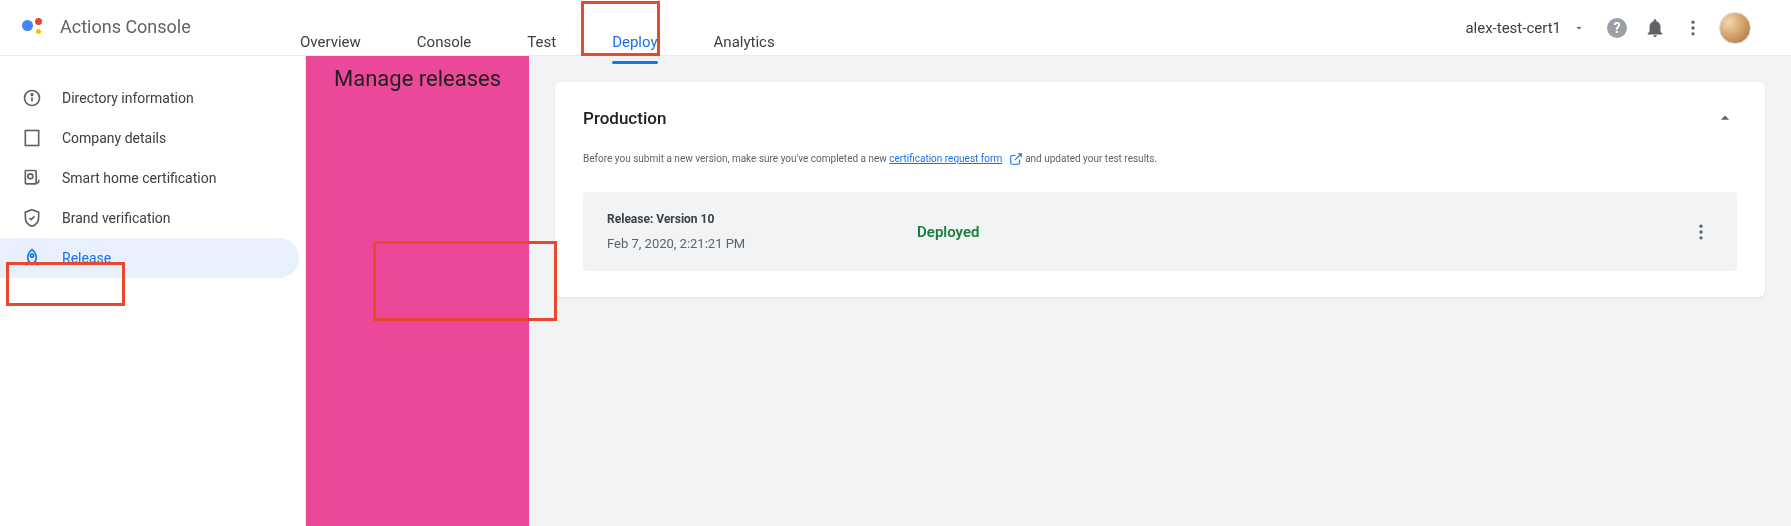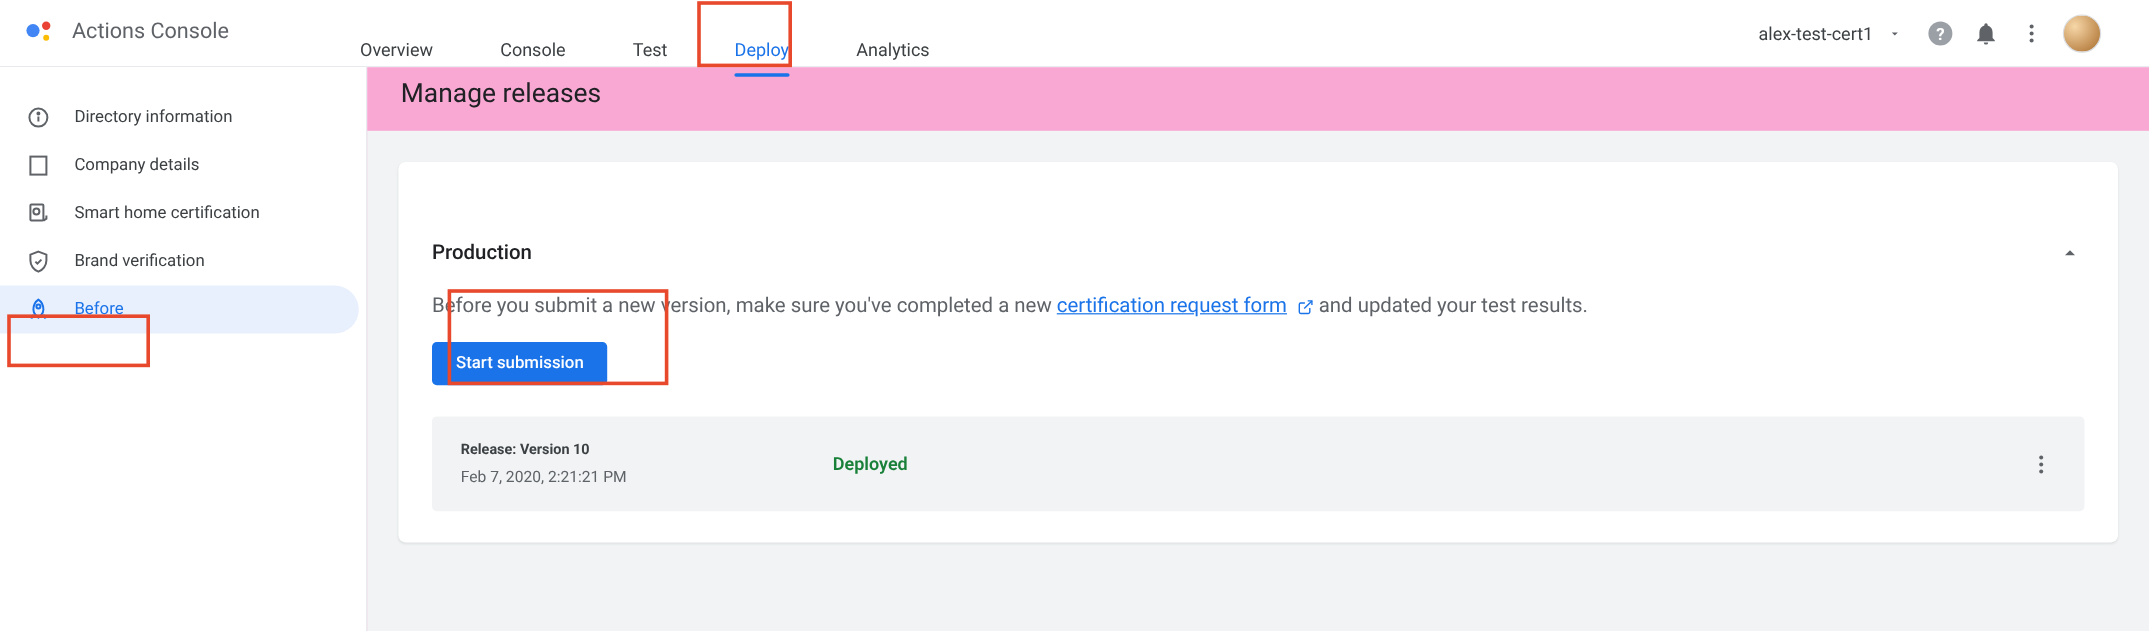--- a/index.html
+++ b/index.html
@@ -28,29 +28,29 @@
     .body { display:flex; height: calc(100% - 56px); }
 
     
     .sidebar { width: 306px; border-right:1px solid #e8eaed; padding-top: 22px; background:#fff; }
     .side-item { display:flex; align-items:center; gap: 20px; padding: 10px 22px; font-size:14px; color:#3c4043; cursor:pointer; border-top-right-radius: 24px; border-bottom-right-radius:24px; margin-right:6px; }
     .side-item.active { background:#e8f0fe; color:#1a73e8; border-top-right-radius: 24px; border-bottom-right-radius:24px; }
     .side-icon { width:20px; height:20px; display:flex; align-items:center; justify-content:center; color:#5f6368; flex:0 0 20px; }
     .side-item.active .side-icon { color:#1a73e8; }
 
     
-    .main { flex:1; background:#f9a8d4; display:flex; flex-direction:column; }
+    .main { flex:1; background:#ec4899; display:flex; }
     .main-head { padding: 10px 28px 18px; font-size:22px; color:#202124; }
     .main-body { background:#f1f3f4; flex:1; padding: 26px; }
 
     .panel { background:#fff; border-radius: 6px; padding: 24px 28px 26px; box-shadow: 0 1px 2px rgba(60,64,67,.1); }
-    .panel-head { display:flex; align-items:center; justify-content:space-between;margin-top:40px; }
+    .panel-head { display:flex; align-items:center; justify-content:space-between; }
     .panel-title { font-size:17px; font-weight:500; }
 
-    .panel-desc { margin-top: 22px; font-size:17px; color:#5f6368; }
+    .panel-desc { margin-top: 22px; font-size:10px; color:#5f6368; }
     .panel-desc a { color:#1a73e8; text-decoration: underline; }
     .ext-link-icon { display:inline-flex; vertical-align:middle; margin-left:4px; color:#1a73e8; }
 
     .primary-btn { margin-top: 20px; background:#1a73e8; color:#fff; border:none; border-radius:4px; padding: 10px 20px; font-size:14px; font-weight:500; cursor:pointer; }
 
     .release-card { margin-top: 26px; background:#f1f3f4; border-radius:4px; padding: 20px 24px; display:flex; align-items:center; }
     .release-left { width: 310px; }
     .release-title { font-size:12px; font-weight:700; color:#3c4043; }
     .release-ts { font-size:13px; color:#5f6368; margin-top:10px; }
     .release-status { font-size:15px; font-weight:600; color:#188038; }
@@ -172,21 +172,21 @@
     </div>
 
     <div class="side-item active">
       <span class="side-icon">
         <svg width="20" height="20" viewBox="0 0 24 24" fill="none" stroke="#1a73e8" stroke-width="2">
             <path d="M12 2c3 2 5 6 5 10 0 2-1 4-2 5l-3 3-3-3c-1-1-2-3-2-5 0-4 2-8 5-10z"></path>
             <circle cx="12" cy="9" r="2"></circle>
             <path d="M7 17l-2 4M17 17l2 4"></path>
           </svg>
       </span>
-      <span>Before</span>
+      <span>Release</span>
     </div>
 
   </div>
 
   <div class="main">
     <div class="main-head">Manage releases</div>
 
     <div class="main-body">
       <div class="panel">
 
@@ -205,21 +205,20 @@
           <span class="ext-link-icon">
             <svg width="14" height="14" viewBox="0 0 24 24" fill="none" stroke="#1a73e8" stroke-width="2">
                 <path d="M18 13v6a2 2 0 0 1-2 2H5a2 2 0 0 1-2-2V8a2 2 0 0 1 2-2h6"></path>
                 <polyline points="15 3 21 3 21 9"></polyline>
                 <line x1="10" y1="14" x2="21" y2="3"></line>
               </svg>
           </span>
           <span> and updated your test results.</span>
         </div>
 
-        <button class="primary-btn">Start submission</button>
 
         <div class="release-card">
           <div class="release-left">
             <div class="release-title">Release: Version 10</div>
             <div class="release-ts">Feb 7, 2020, 2:21:21 PM</div>
           </div>
           <div class="release-status">Deployed</div>
           <div class="release-more icon-btn">
             <svg width="20" height="20" viewBox="0 0 24 24" fill="#5f6368">
                 <circle cx="12" cy="5" r="2"></circle>

